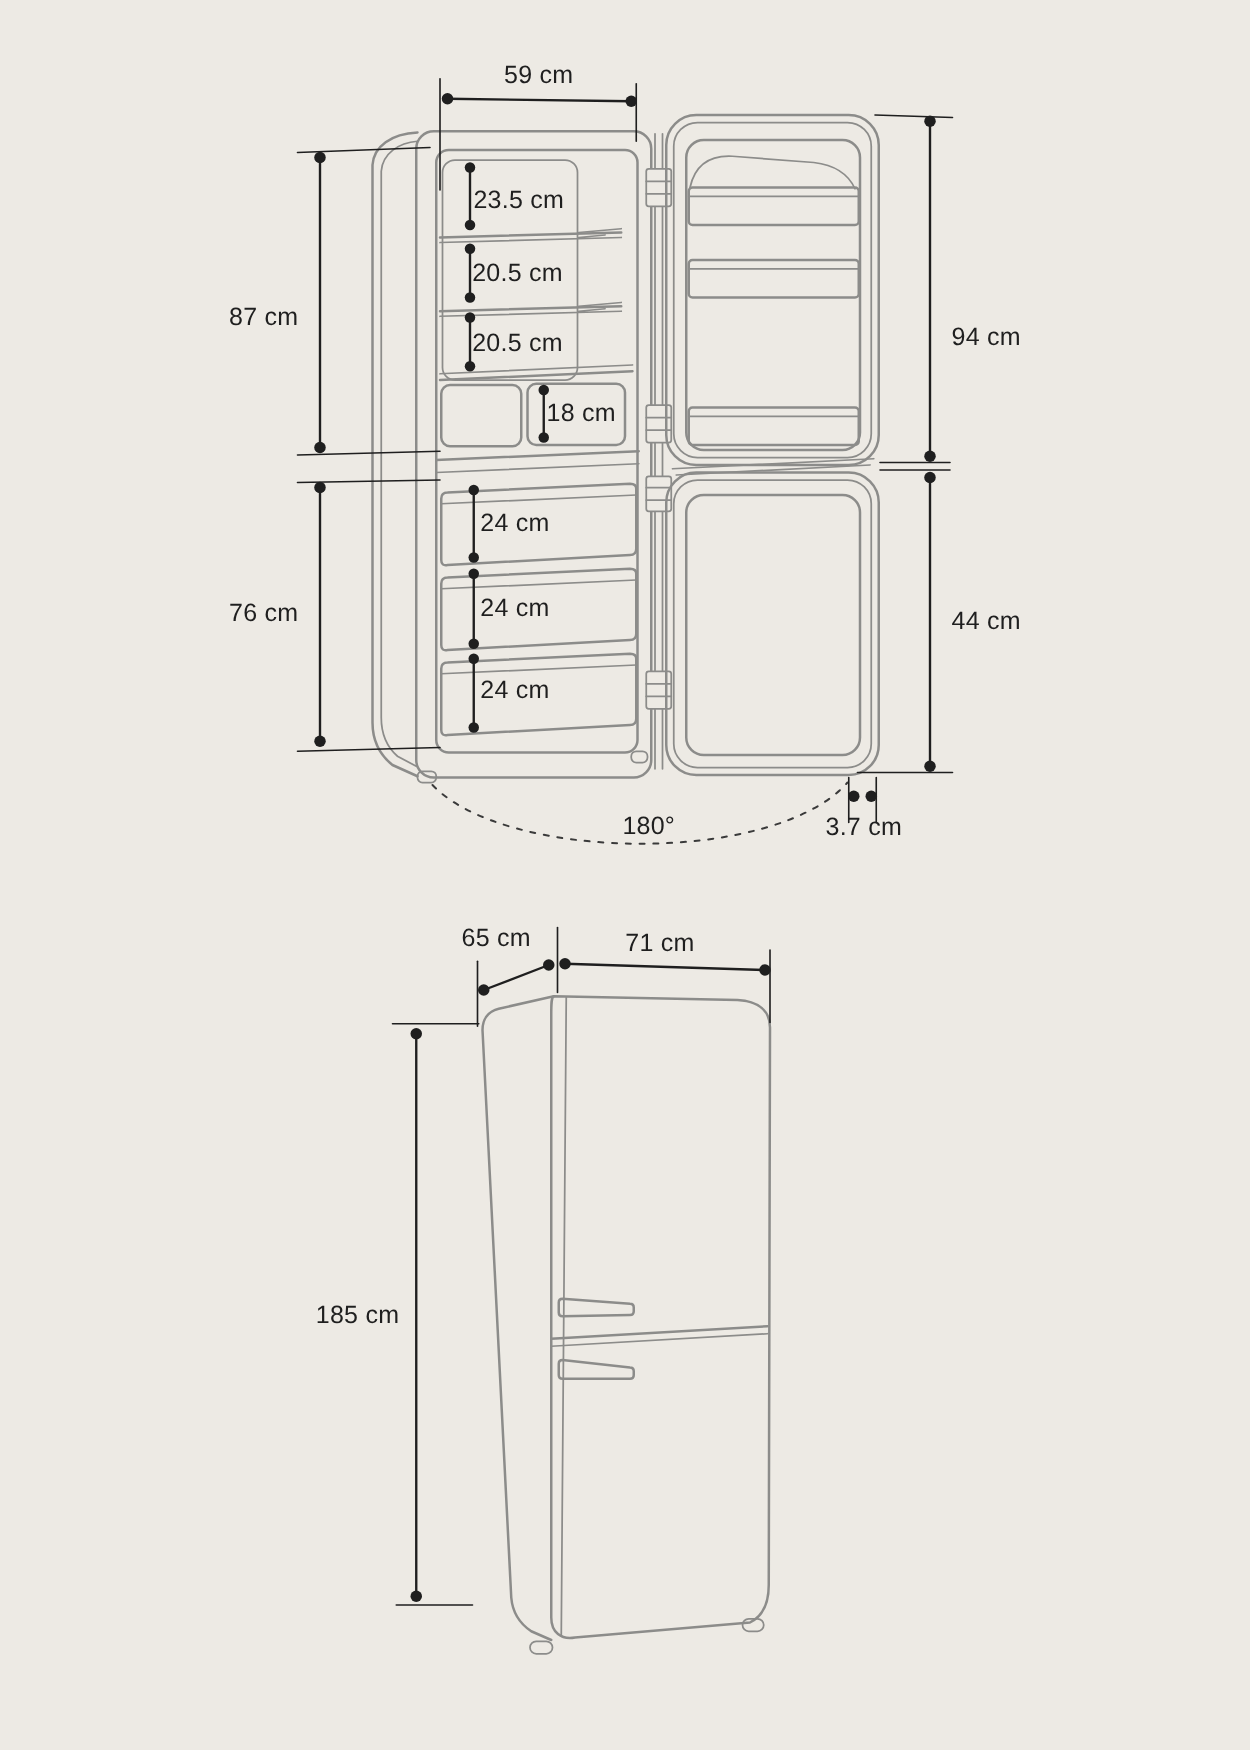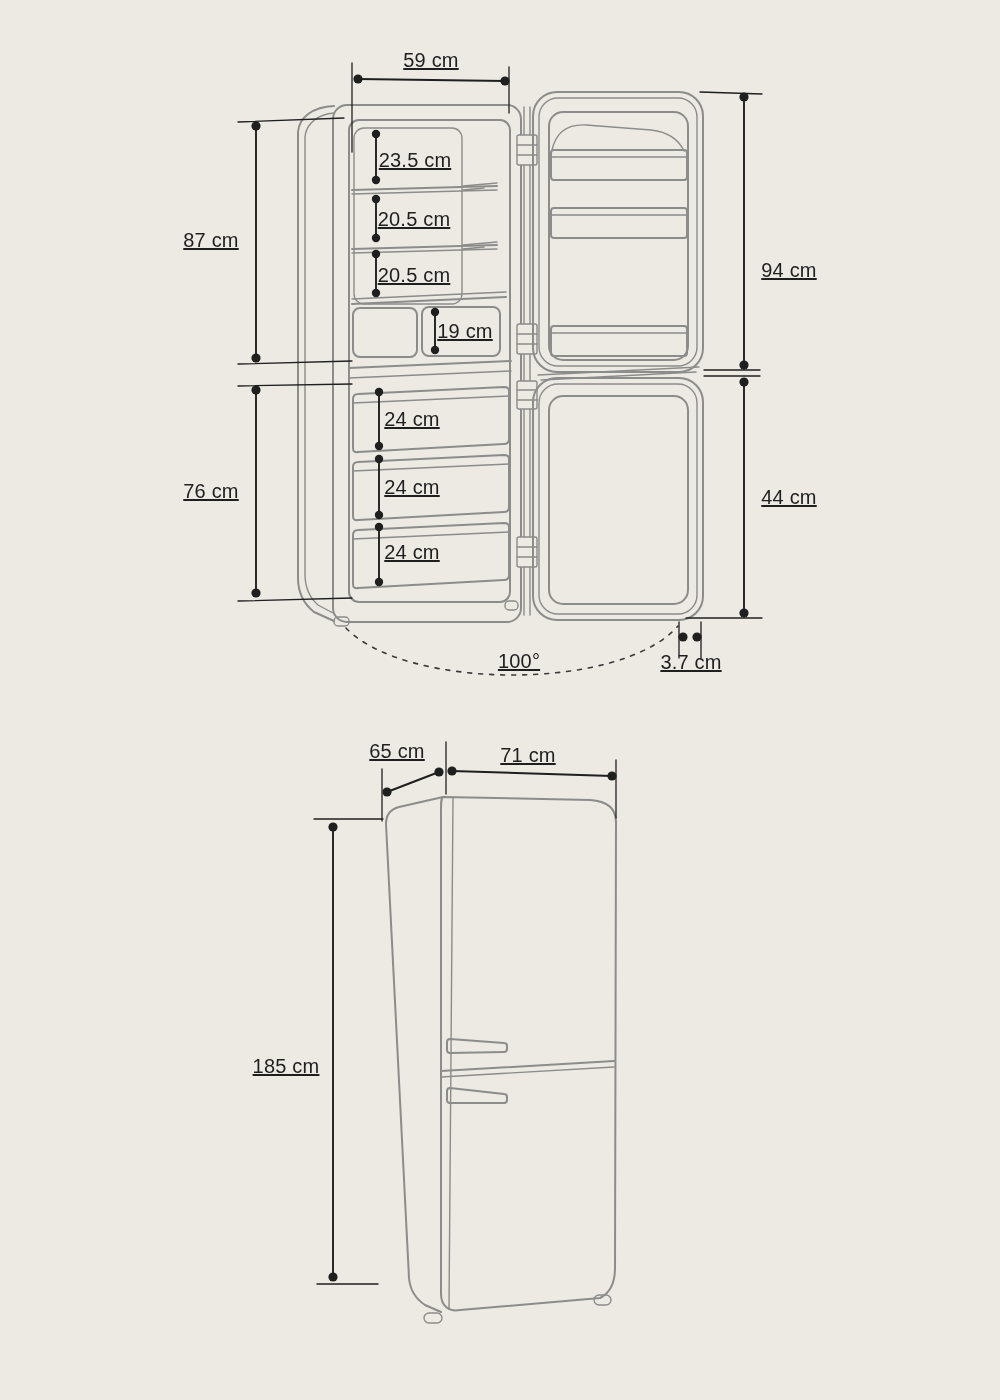--- a/index.html
+++ b/index.html
@@ -13,21 +13,20 @@
   .stage svg{position:absolute;left:0;top:0;}
   .lbl{
     position:absolute;
     transform:translate(-50%,-50%);
     color:#1F1F1F;
     font-weight:500;
     letter-spacing:.2px;
     white-space:nowrap;
     font-size:20px;
     line-height:1;
-    text-decoration:underline;
   }
   .lbl.small{font-size:20px;}
   .art{stroke:#8C8C8A;stroke-width:2;fill:none;stroke-linecap:round;stroke-linejoin:round;}
   .art-thin{stroke:#8C8C8A;stroke-width:1.4;fill:none;stroke-linecap:round;}
   .dim{stroke:#1F1F1F;stroke-width:1.9;fill:none;stroke-linecap:round;}
   .ext{stroke:#1F1F1F;stroke-width:1.3;fill:none;stroke-linecap:round;}
   .dot{fill:#1F1F1F;stroke:none;}
   .arc{stroke:#3A3A3A;stroke-width:1.6;fill:none;stroke-dasharray:4 7;stroke-linecap:round;}
   .mask{fill:#EDEAE4;}
 </style>
@@ -247,34 +246,34 @@
 
       <g>
         <path class="dim" d="M 333,827 L 333,1277"></path>
         <circle class="dot" cx="333" cy="827" r="4.6"></circle>
           <circle class="dot" cx="333" cy="1277" r="4.6"></circle>
       </g>
     </g>
   </svg>
 
   <div class="lbl" style="left:431px;top:60px;">59 cm</div>
-  <div class="lbl" style="left:211px;top:240px;">87 cm</div>
+  <div class="lbl" style="left:211px;top:254px;">87 cm</div>
   <div class="lbl" style="left:211px;top:491px;text-align:center;">76 cm</div>
   <div class="lbl" style="left:789px;top:230px;margin-top:40px;">94 cm</div>
   <div class="lbl" style="left:789px;top:497px;">44 cm</div>
 
   <div class="lbl small" style="left:415px;top:160px;">23.5 cm</div>
   <div class="lbl small" style="left:414px;top:219px;">20.5 cm</div>
   <div class="lbl small" style="left:414px;top:275px;">20.5 cm</div>
-  <div class="lbl small" style="left:465px;top:331px;">19 cm</div>
+  <div class="lbl small" style="left:465px;top:331px;">18 cm</div>
 
   <div class="lbl small" style="left:412px;top:419px;">24 cm</div>
   <div class="lbl small" style="left:412px;top:487px;">24 cm</div>
   <div class="lbl small" style="left:412px;top:552px;">24 cm</div>
 
-  <div class="lbl" style="left:519px;top:661px;">100°</div>
+  <div class="lbl" style="left:519px;top:661px;">180°</div>
   <div class="lbl" style="left:691px;top:662px;">3.7 cm</div>
 
   <div class="lbl" style="left:397px;top:751px;">65 cm</div>
   <div class="lbl" style="left:528px;top:755px;">71 cm</div>
-  <div class="lbl" style="left:286px;top:1052px;margin-top:14px;">185 cm</div>
+  <div class="lbl" style="left:286px;top:1052px;">185 cm</div>
 
 </div>
 
 </body></html>

